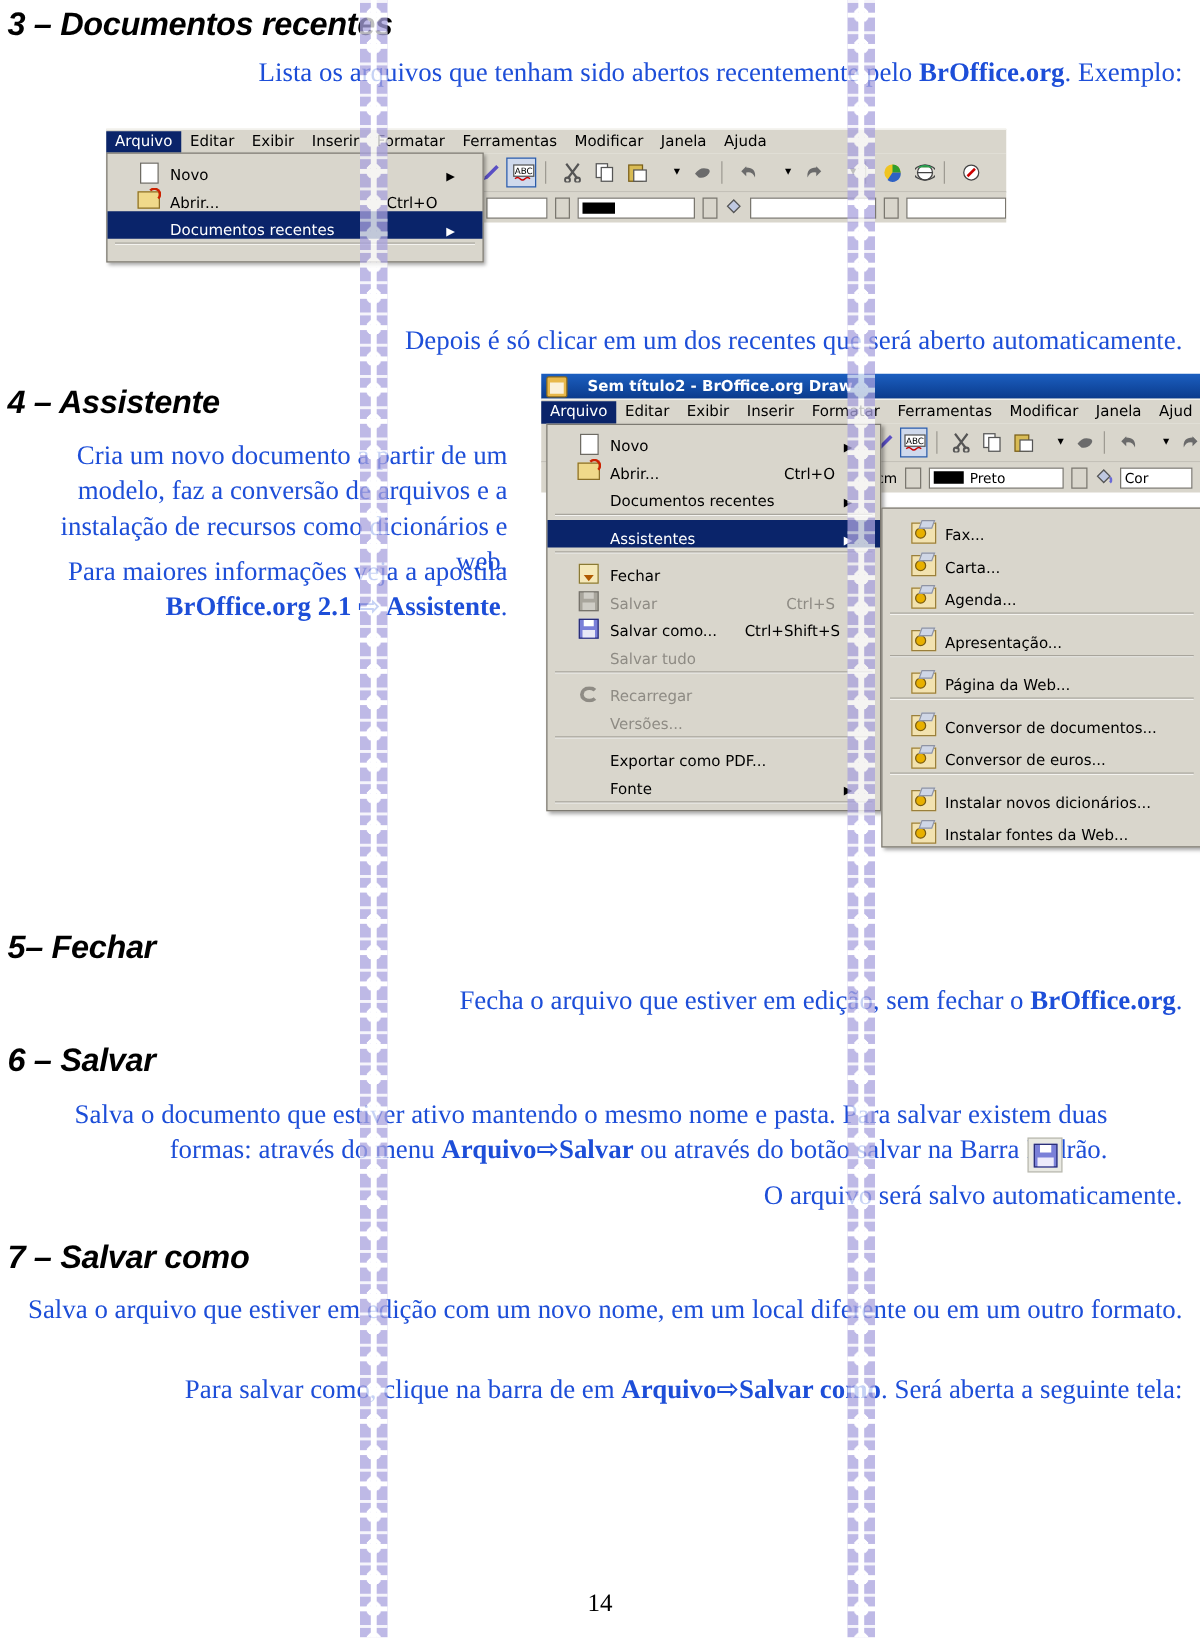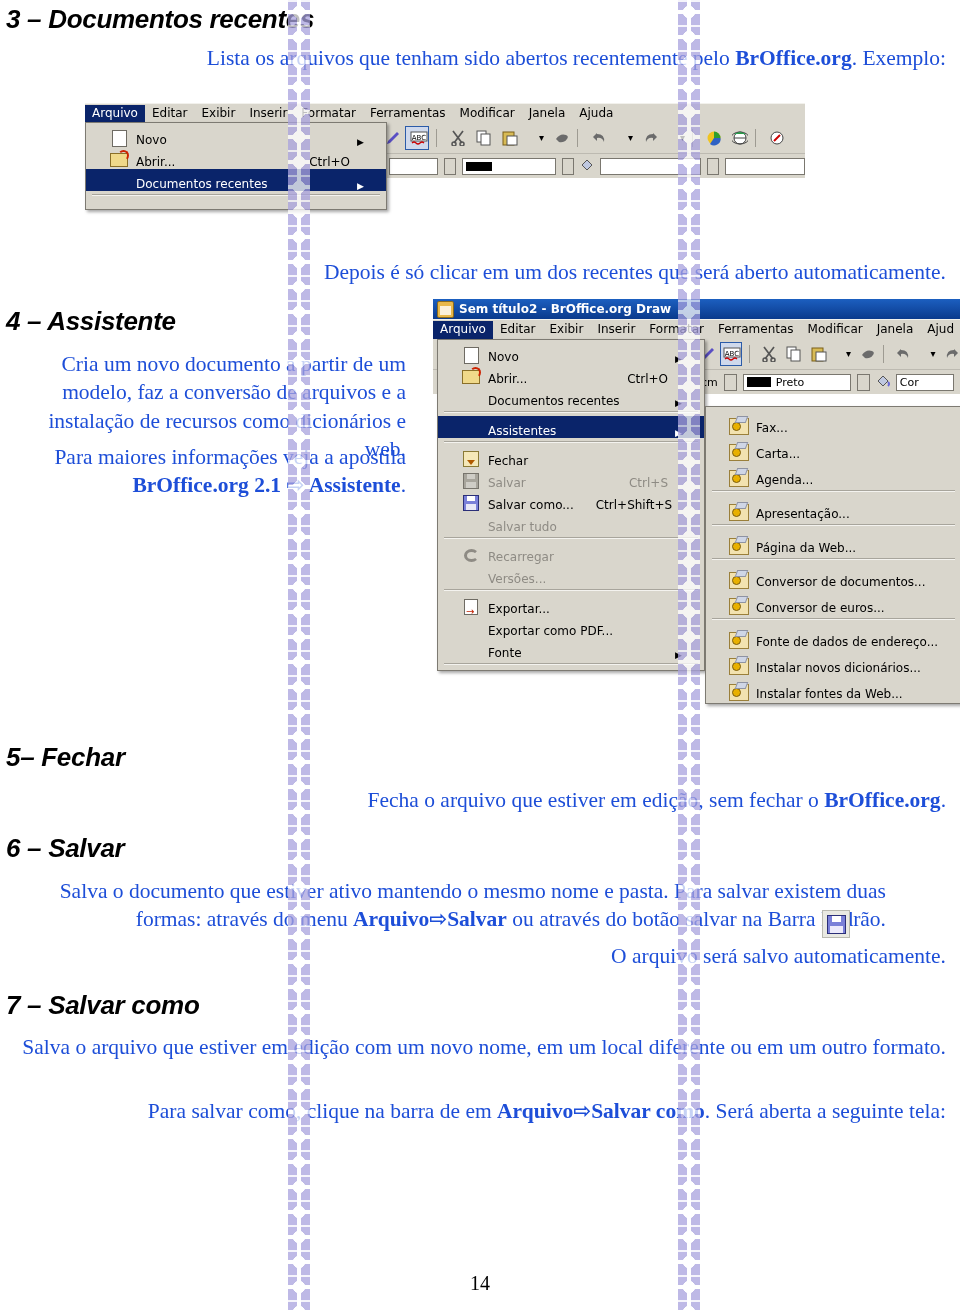--- a/index.html
+++ b/index.html
@@ -211,21 +211,21 @@
 
   .titlebar {
     height: 20px;
     background: linear-gradient(to bottom, #1c5fc0, #0a3a8c);
     color: #ffffff;
     font-weight: bold;
     font-size: 12px;
     display: flex;
     align-items: center;
     padding-left: 4px;
-    gap: 5px;
+    gap: 16px;
   }
   .titlebar .appicon {
     width: 15px; height: 15px;
     background: #e8b84b;
     border: 1px solid #8a6a1d;
     border-radius: 2px;
     flex: none;
     position: relative;
   }
   .titlebar .appicon::after {
@@ -655,27 +655,20 @@
       <span class="lbl">Recarregar</span>
       <span class="sub"></span>
     </div>
     <div class="row dim">
       <span class="ic"></span>
       <span class="lbl">Versões...</span>
       <span class="sub"></span>
     </div>
     <div class="div"></div>
     <div class="row">
-      <span class="ic">
-          <span class="exporticon"></span>
-        </span>
-      <span class="lbl">Exportar...</span>
-      <span class="sub"></span>
-    </div>
-    <div class="row">
       <span class="ic"></span>
       <span class="lbl">Exportar como PDF...</span>
       <span class="sub"></span>
     </div>
     <div class="row">
       <span class="ic"></span>
       <span class="lbl">Fonte</span>
       <span class="sub tri">▶</span>
     </div>
     <div class="div"></div>
@@ -721,26 +714,20 @@
         </span>
       <span class="lbl">Conversor de documentos...</span>
     </div>
     <div class="row">
       <span class="ic">
           <span class="wizicon"></span>
         </span>
       <span class="lbl">Conversor de euros...</span>
     </div>
     <div class="div"></div>
-    <div class="row">
-      <span class="ic">
-          <span class="wizicon"></span>
-        </span>
-      <span class="lbl">Fonte de dados de endereço...</span>
-    </div>
     <div class="row">
       <span class="ic">
           <span class="wizicon"></span>
         </span>
       <span class="lbl">Instalar novos dicionários...</span>
     </div>
     <div class="row">
       <span class="ic">
           <span class="wizicon"></span>
         </span>

